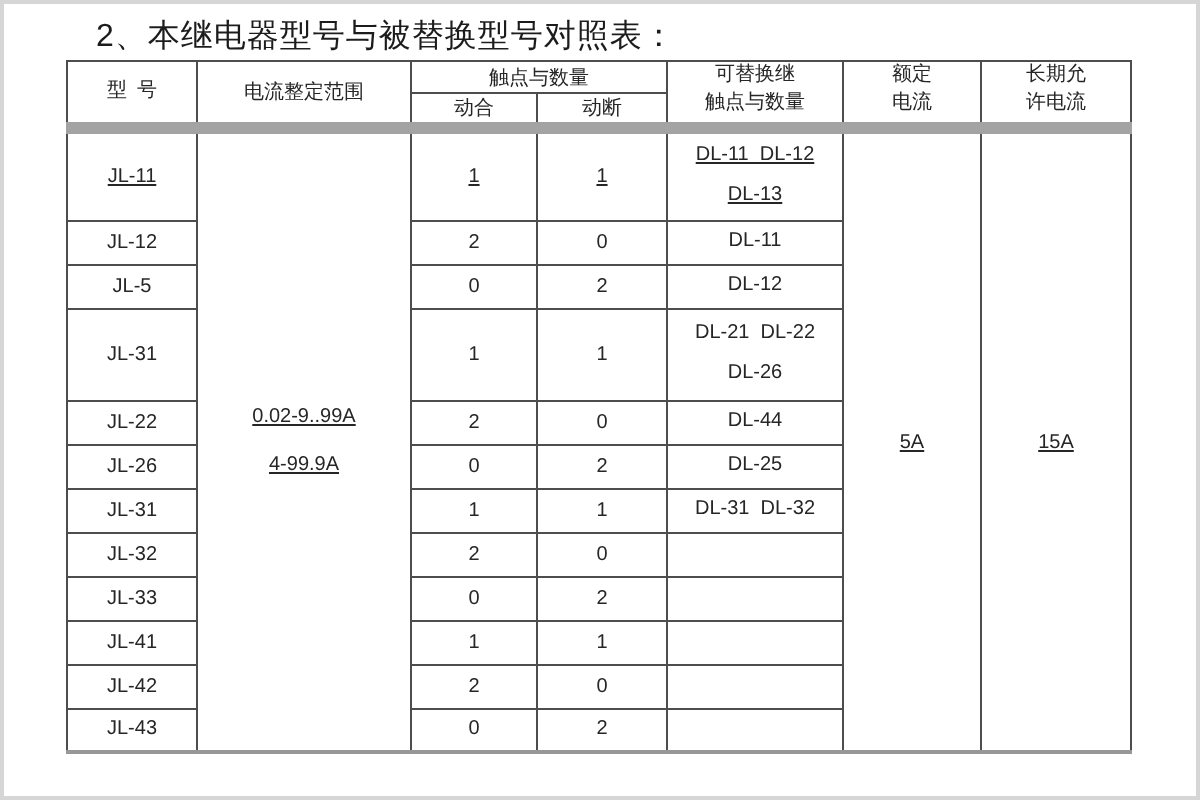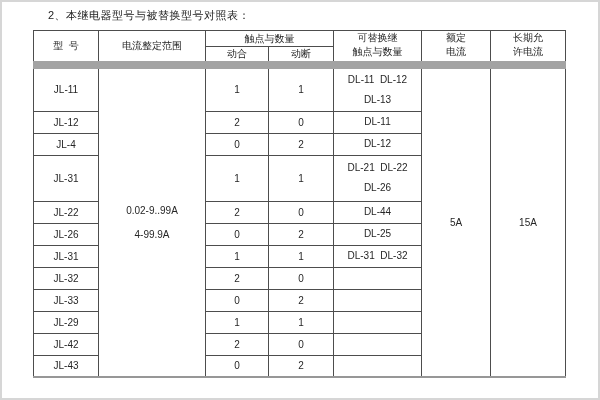--- a/index.html
+++ b/index.html
@@ -12,21 +12,21 @@
     overflow: hidden;
   }
   .page-frame {
     position: absolute; inset: 0;
     border: 2px solid #d6d6d6;
     pointer-events: none;
   }
   .doc-title {
     position: absolute;
     left: 48px; top: 8px;
-    font-size: 11px;
+    font-size: 16px;
     color: #1c1c1c;
     letter-spacing: 0.5px;
     white-space: pre;
   }
   table.cmp {
     position: absolute;
     left: 33px; top: 30px;
     width: 532px;
     border-collapse: collapse;
     table-layout: fixed;
@@ -38,26 +38,26 @@
     font-size: 10px;
     font-weight: normal;
     text-align: center;
     vertical-align: middle;
     padding: 0;
     color: #262626;
   }
   thead tr { height: 16px; }
   tbody tr { height: 22px; }
   tbody tr.tall { height: 46px; }
-  tbody tr.first-body td { border-top: 8px solid #a3a3a3; }
+  tbody tr.first-body td { border-top: 6px solid #a3a3a3; text-decoration: underline; }
   td.repl-cell { text-align: left; padding-left: 13px; }
   .repl-line { line-height: 20px; white-space: pre; }
   .two-line div { line-height: 14px; font-family: Liberation Mono, monospace; }
   td.range-cell div { line-height: 24px; white-space: pre; }
-  .hdr-line { line-height: 14px; white-space: pre; }
+  .hdr-line { line-height: 14px; white-space: pre; font-family: Liberation Serif, serif; }
 </style>
 </head>
 <body>
 
 <div class="page-frame"></div>
 
 <div class="doc-title">2、本继电器型号与被替换型号对照表：</div>
 
 <table class="cmp">
   <colgroup>
@@ -110,21 +110,21 @@
     </tr>
     <tr>
       <td>JL-12</td>
       <td>2</td>
       <td>0</td>
       <td class="repl-cell">
         <div class="repl-line">DL-11</div>
       </td>
     </tr>
     <tr>
-      <td>JL-4</td>
+      <td>JL-5</td>
       <td>0</td>
       <td>2</td>
       <td class="repl-cell">
         <div class="repl-line">DL-12</div>
       </td>
     </tr>
     <tr class="tall">
       <td>JL-31</td>
       <td>1</td>
       <td>1</td>
@@ -163,21 +163,21 @@
       <td>0</td>
       <td class="repl-cell"></td>
     </tr>
     <tr>
       <td>JL-33</td>
       <td>0</td>
       <td>2</td>
       <td class="repl-cell"></td>
     </tr>
     <tr>
-      <td>JL-29</td>
+      <td>JL-41</td>
       <td>1</td>
       <td>1</td>
       <td class="repl-cell"></td>
     </tr>
     <tr>
       <td>JL-42</td>
       <td>2</td>
       <td>0</td>
       <td class="repl-cell"></td>
     </tr>

